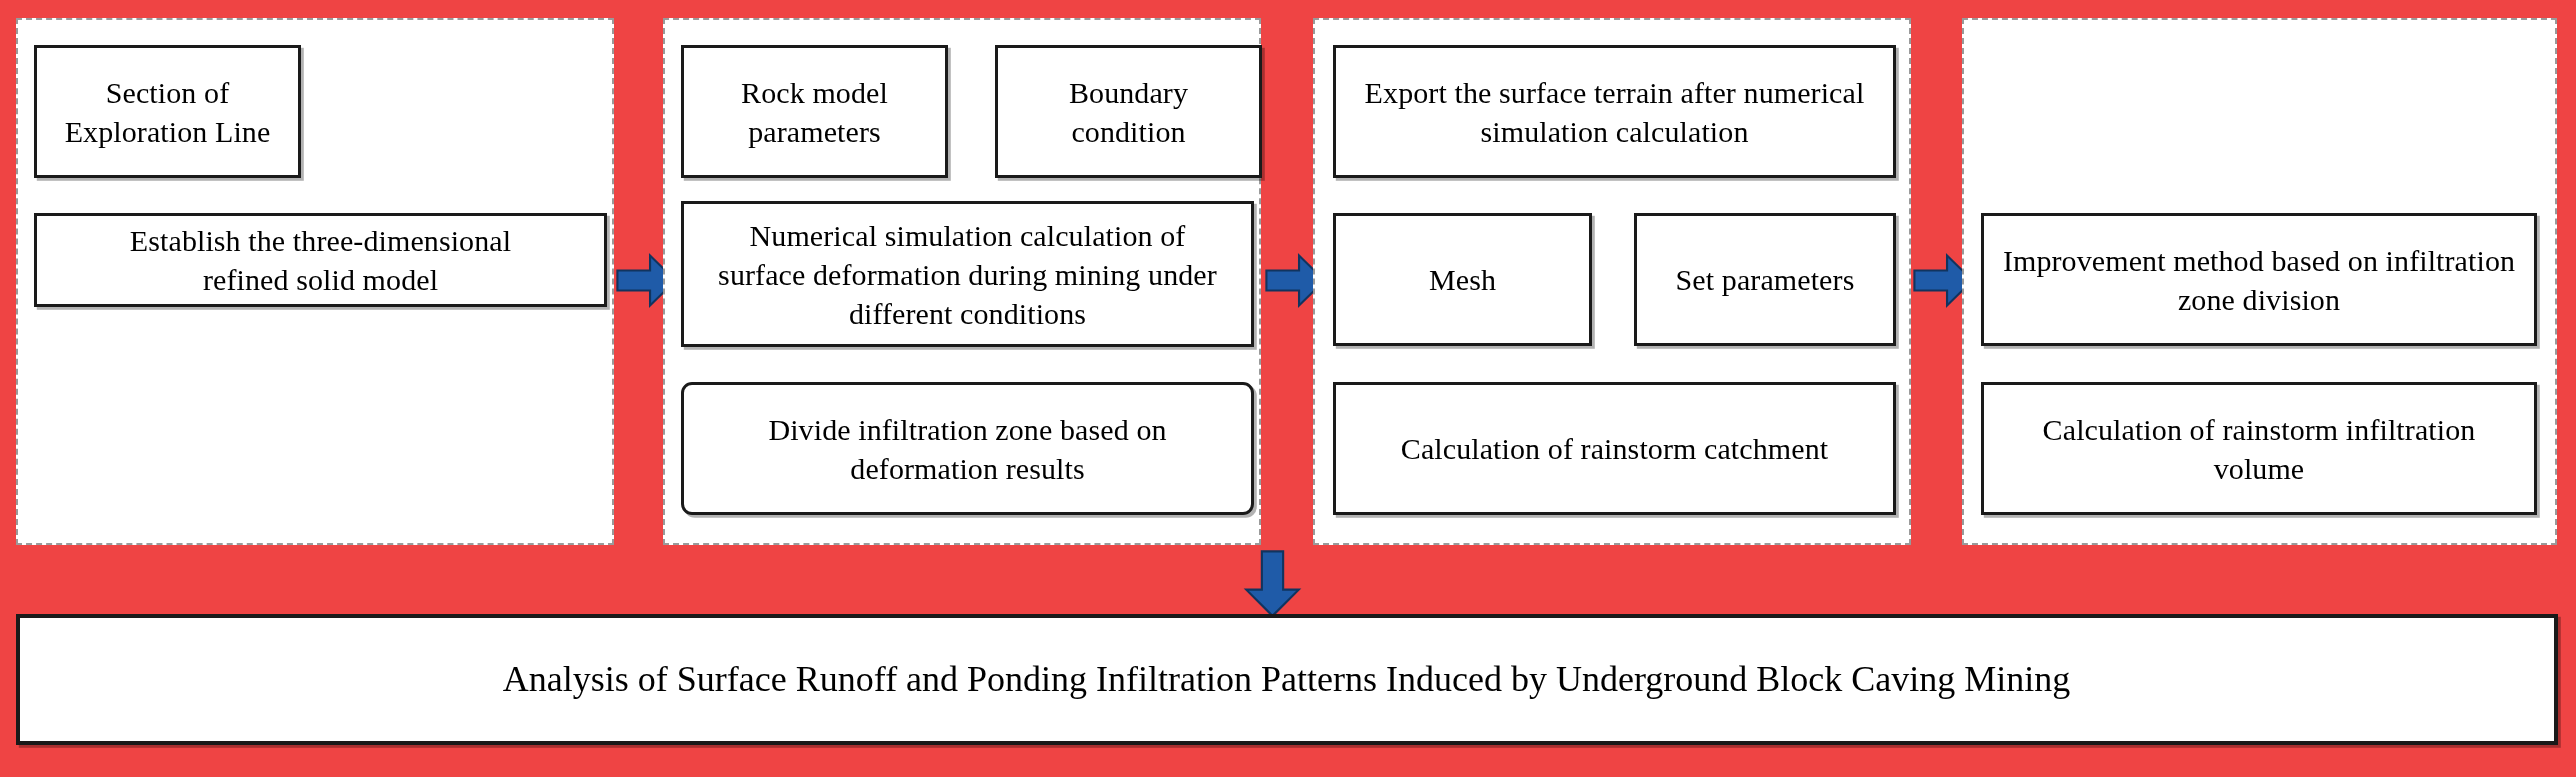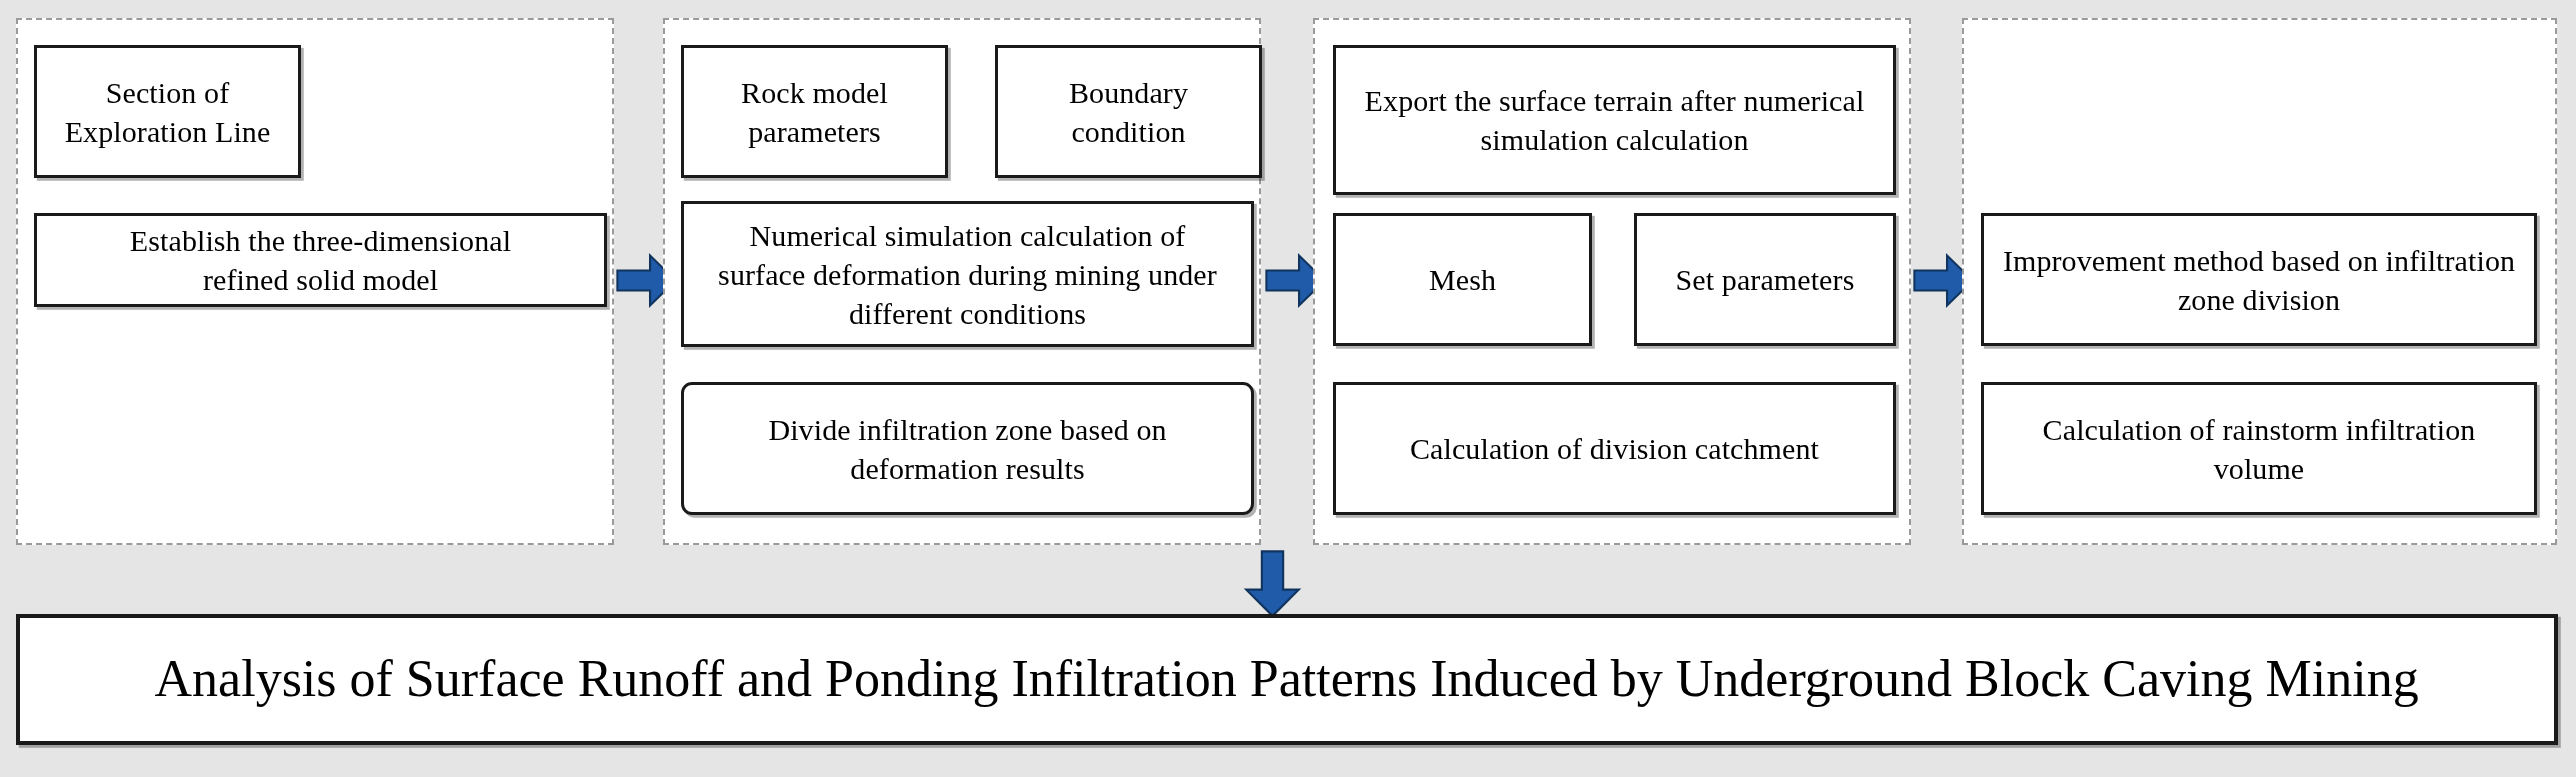--- a/index.html
+++ b/index.html
@@ -8,21 +8,21 @@
     background: #ffffff;
   }
   body {
     font-family: "Liberation Serif", "DejaVu Serif", serif;
     color: #000000;
   }
   #canvas {
     position: relative;
     width: 2576px;
     height: 778px;
-    background: #e5e5e5;
+    background: #ef4444;
     overflow: hidden;
   }
 
   
   .stage {
     position: absolute;
     border: 2.1px dashed #9a9a9a;
     background: #ffffff;
     box-sizing: border-box;
   }
@@ -55,21 +55,21 @@
     position: absolute;
     border: 4.2px solid #1a1a1a;
     background: #ffffff;
     box-sizing: border-box;
     display: flex;
     align-items: center;
     justify-content: center;
     box-shadow: 2.8px 2.8px 0 rgba(0,0,0,0.30);
   }
   .banner .txt {
-    font-size: 52px;
+    font-size: 36px;
     line-height: 1.2;
     text-align: center;
     white-space: nowrap;
   }
 
   
   .arrow {
     position: absolute;
   }
   .arrow svg { display: block; width: 100%; height: 100%; }
@@ -123,35 +123,35 @@
   </div>
 
   <div class="arrow" style="left:1265px; top:252px; width:61px; height:57px;">
     <svg viewBox="0 0 86 80" preserveAspectRatio="none" aria-hidden="true">
       <polygon points="2,26 48,26 48,5 84,40 48,75 48,54 2,54" fill="#1f5ba8" stroke="#11345f" stroke-width="3" stroke-linejoin="miter"></polygon>
     </svg>
   </div>
 
   <div class="stage" style="left:1313px; top:18.4px; width:598px; height:527px;"></div>
 
-  <div class="node" style="left:1333px; top:45px; width:563px; height:150px;">
+  <div class="node" style="left:1333px; top:45px; width:563px; height:133px;">
     <span class="txt">Export the surface terrain after numerical
 simulation calculation</span>
   </div>
 
   <div class="node" style="left:1333px; top:213px; width:259px; height:133px;">
     <span class="txt">Mesh</span>
   </div>
 
   <div class="node" style="left:1634px; top:213px; width:262px; height:133px;">
     <span class="txt">Set parameters</span>
   </div>
 
   <div class="node" style="left:1333px; top:382px; width:563px; height:133px;">
-    <span class="txt">Calculation of division catchment</span>
+    <span class="txt">Calculation of rainstorm catchment</span>
   </div>
 
   <div class="arrow" style="left:1913px; top:252px; width:61px; height:57px;">
     <svg viewBox="0 0 86 80" preserveAspectRatio="none" aria-hidden="true">
       <polygon points="2,26 48,26 48,5 84,40 48,75 48,54 2,54" fill="#1f5ba8" stroke="#11345f" stroke-width="3" stroke-linejoin="miter"></polygon>
     </svg>
   </div>
 
   <div class="stage" style="left:1962px; top:18.4px; width:595px; height:527px;"></div>
 

